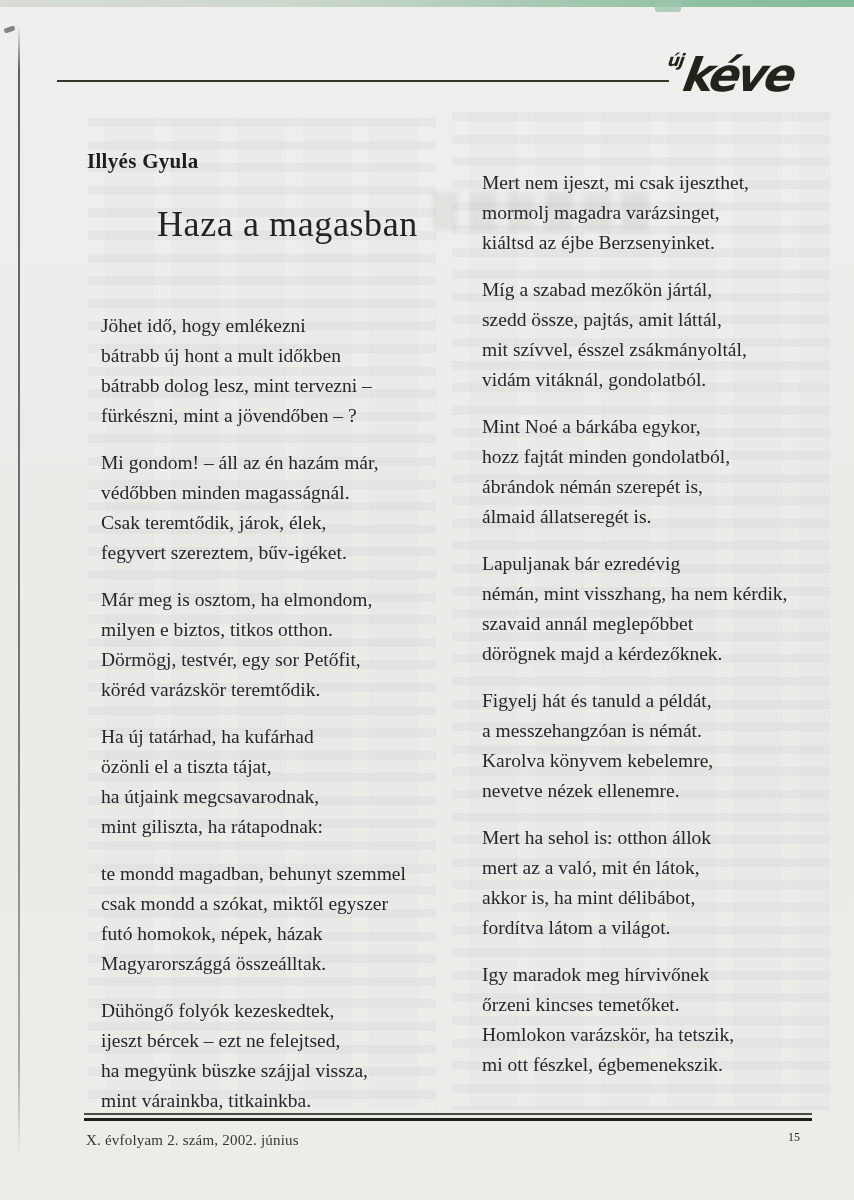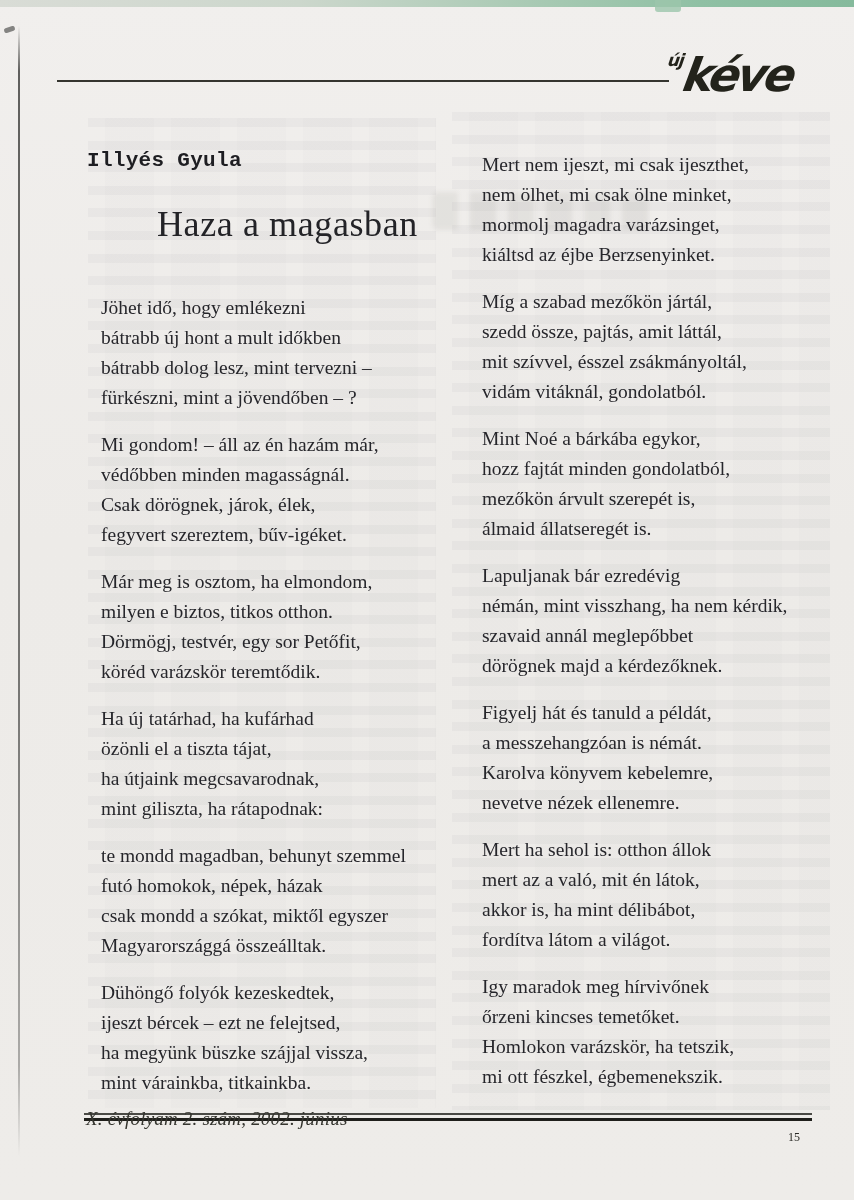--- a/index.html
+++ b/index.html
@@ -41,39 +41,39 @@
     font-size:17px;letter-spacing:-1px;transform:skewX(-8deg);
   }
   .logo-keve{
     position:absolute;left:22px;top:6px;
     font-family:"DejaVu Sans", sans-serif;font-style:italic;font-weight:bold;
     font-size:46px;letter-spacing:-3px;transform:skewX(-10deg);
   }
   
   .author{
     position:absolute;left:87px;top:149px;
-    font-size:21px;font-weight:bold;color:#1e1e22;letter-spacing:.3px;font-family:Liberation Mono, monospace;
+    font-size:21px;font-weight:bold;color:#1e1e22;letter-spacing:.3px;
   }
   .title{
     position:absolute;left:129px;top:203px;
     font-size:36px;color:#232327;letter-spacing:.6px;margin-left:28px;
   }
-  .column{position:absolute;color:#26262b;font-size:19.5px;}
+  .column{position:absolute;color:#26262b;font-size:19.5px;margin-top:18px;}
   .column.left{left:101px;top:293px;width:345px;}
   .column.right{left:482px;top:150px;width:360px;}
   .stanza{margin:0 0 17px 0;}
   .line{height:30px;line-height:30px;white-space:nowrap;}
   
   .foot-rule{
     position:absolute;left:84px;top:1113px;width:728px;height:3px;
     border-top:2px solid #4a4a45;border-bottom:3px solid #1f1f1b;
   }
   .issue{
-    position:absolute;left:86px;top:1108px;
-    font-style:italic;font-size:19px;color:#35352f;letter-spacing:.2px;
+    position:absolute;left:86px;top:1132px;
+    font-size:15px;color:#35352f;letter-spacing:.2px;
   }
   .pagenum{position:absolute;left:788px;top:1130px;font-size:12px;color:#2a2a26;}
 </style>
 </head>
 <body>
 
 <div class="scan">
 
   <div class="top-strip"></div>
   <div class="top-strip-notch"></div>
@@ -96,65 +96,64 @@
   <div class="column left">
       <div class="stanza">
         <div class="line">Jöhet idő, hogy emlékezni</div>
         <div class="line">bátrabb új hont a mult időkben</div>
         <div class="line">bátrabb dolog lesz, mint tervezni –</div>
         <div class="line">fürkészni, mint a jövendőben – ?</div>
       </div>
       <div class="stanza">
         <div class="line">Mi gondom! – áll az én hazám már,</div>
         <div class="line">védőbben minden magasságnál.</div>
-        <div class="line">Csak dörögnek, járok, élek,</div>
+        <div class="line">Csak teremtődik, járok, élek,</div>
         <div class="line">fegyvert szereztem, bűv-igéket.</div>
       </div>
       <div class="stanza">
         <div class="line">Már meg is osztom, ha elmondom,</div>
         <div class="line">milyen e biztos, titkos otthon.</div>
         <div class="line">Dörmögj, testvér, egy sor Petőfit,</div>
         <div class="line">köréd varázskör teremtődik.</div>
       </div>
       <div class="stanza">
         <div class="line">Ha új tatárhad, ha kufárhad</div>
         <div class="line">özönli el a tiszta tájat,</div>
         <div class="line">ha útjaink megcsavarodnak,</div>
         <div class="line">mint giliszta, ha rátapodnak:</div>
       </div>
       <div class="stanza">
         <div class="line">te mondd magadban, behunyt szemmel</div>
+        <div class="line">csak mondd a szókat, miktől egyszer</div>
         <div class="line">futó homokok, népek, házak</div>
-        <div class="line">csak mondd a szókat, miktől egyszer</div>
         <div class="line">Magyarországgá összeálltak.</div>
       </div>
       <div class="stanza">
         <div class="line">Dühöngő folyók kezeskedtek,</div>
         <div class="line">ijeszt bércek – ezt ne felejtsed,</div>
         <div class="line">ha megyünk büszke szájjal vissza,</div>
         <div class="line">mint várainkba, titkainkba.</div>
       </div>
     </div>
   <div class="column right">
       <div class="stanza">
         <div class="line">Mert nem ijeszt, mi csak ijeszthet,</div>
-        <div class="line">nem ölhet, mi csak ölne minket,</div>
         <div class="line">mormolj magadra varázsinget,</div>
         <div class="line">kiáltsd az éjbe Berzsenyinket.</div>
       </div>
       <div class="stanza">
         <div class="line">Míg a szabad mezőkön jártál,</div>
         <div class="line">szedd össze, pajtás, amit láttál,</div>
         <div class="line">mit szívvel, ésszel zsákmányoltál,</div>
         <div class="line">vidám vitáknál, gondolatból.</div>
       </div>
       <div class="stanza">
         <div class="line">Mint Noé a bárkába egykor,</div>
         <div class="line">hozz fajtát minden gondolatból,</div>
-        <div class="line">mezőkön árvult szerepét is,</div>
+        <div class="line">ábrándok némán szerepét is,</div>
         <div class="line">álmaid állatseregét is.</div>
       </div>
       <div class="stanza">
         <div class="line">Lapuljanak bár ezredévig</div>
         <div class="line">némán, mint visszhang, ha nem kérdik,</div>
         <div class="line">szavaid annál meglepőbbet</div>
         <div class="line">dörögnek majd a kérdezőknek.</div>
       </div>
       <div class="stanza">
         <div class="line">Figyelj hát és tanuld a példát,</div>

